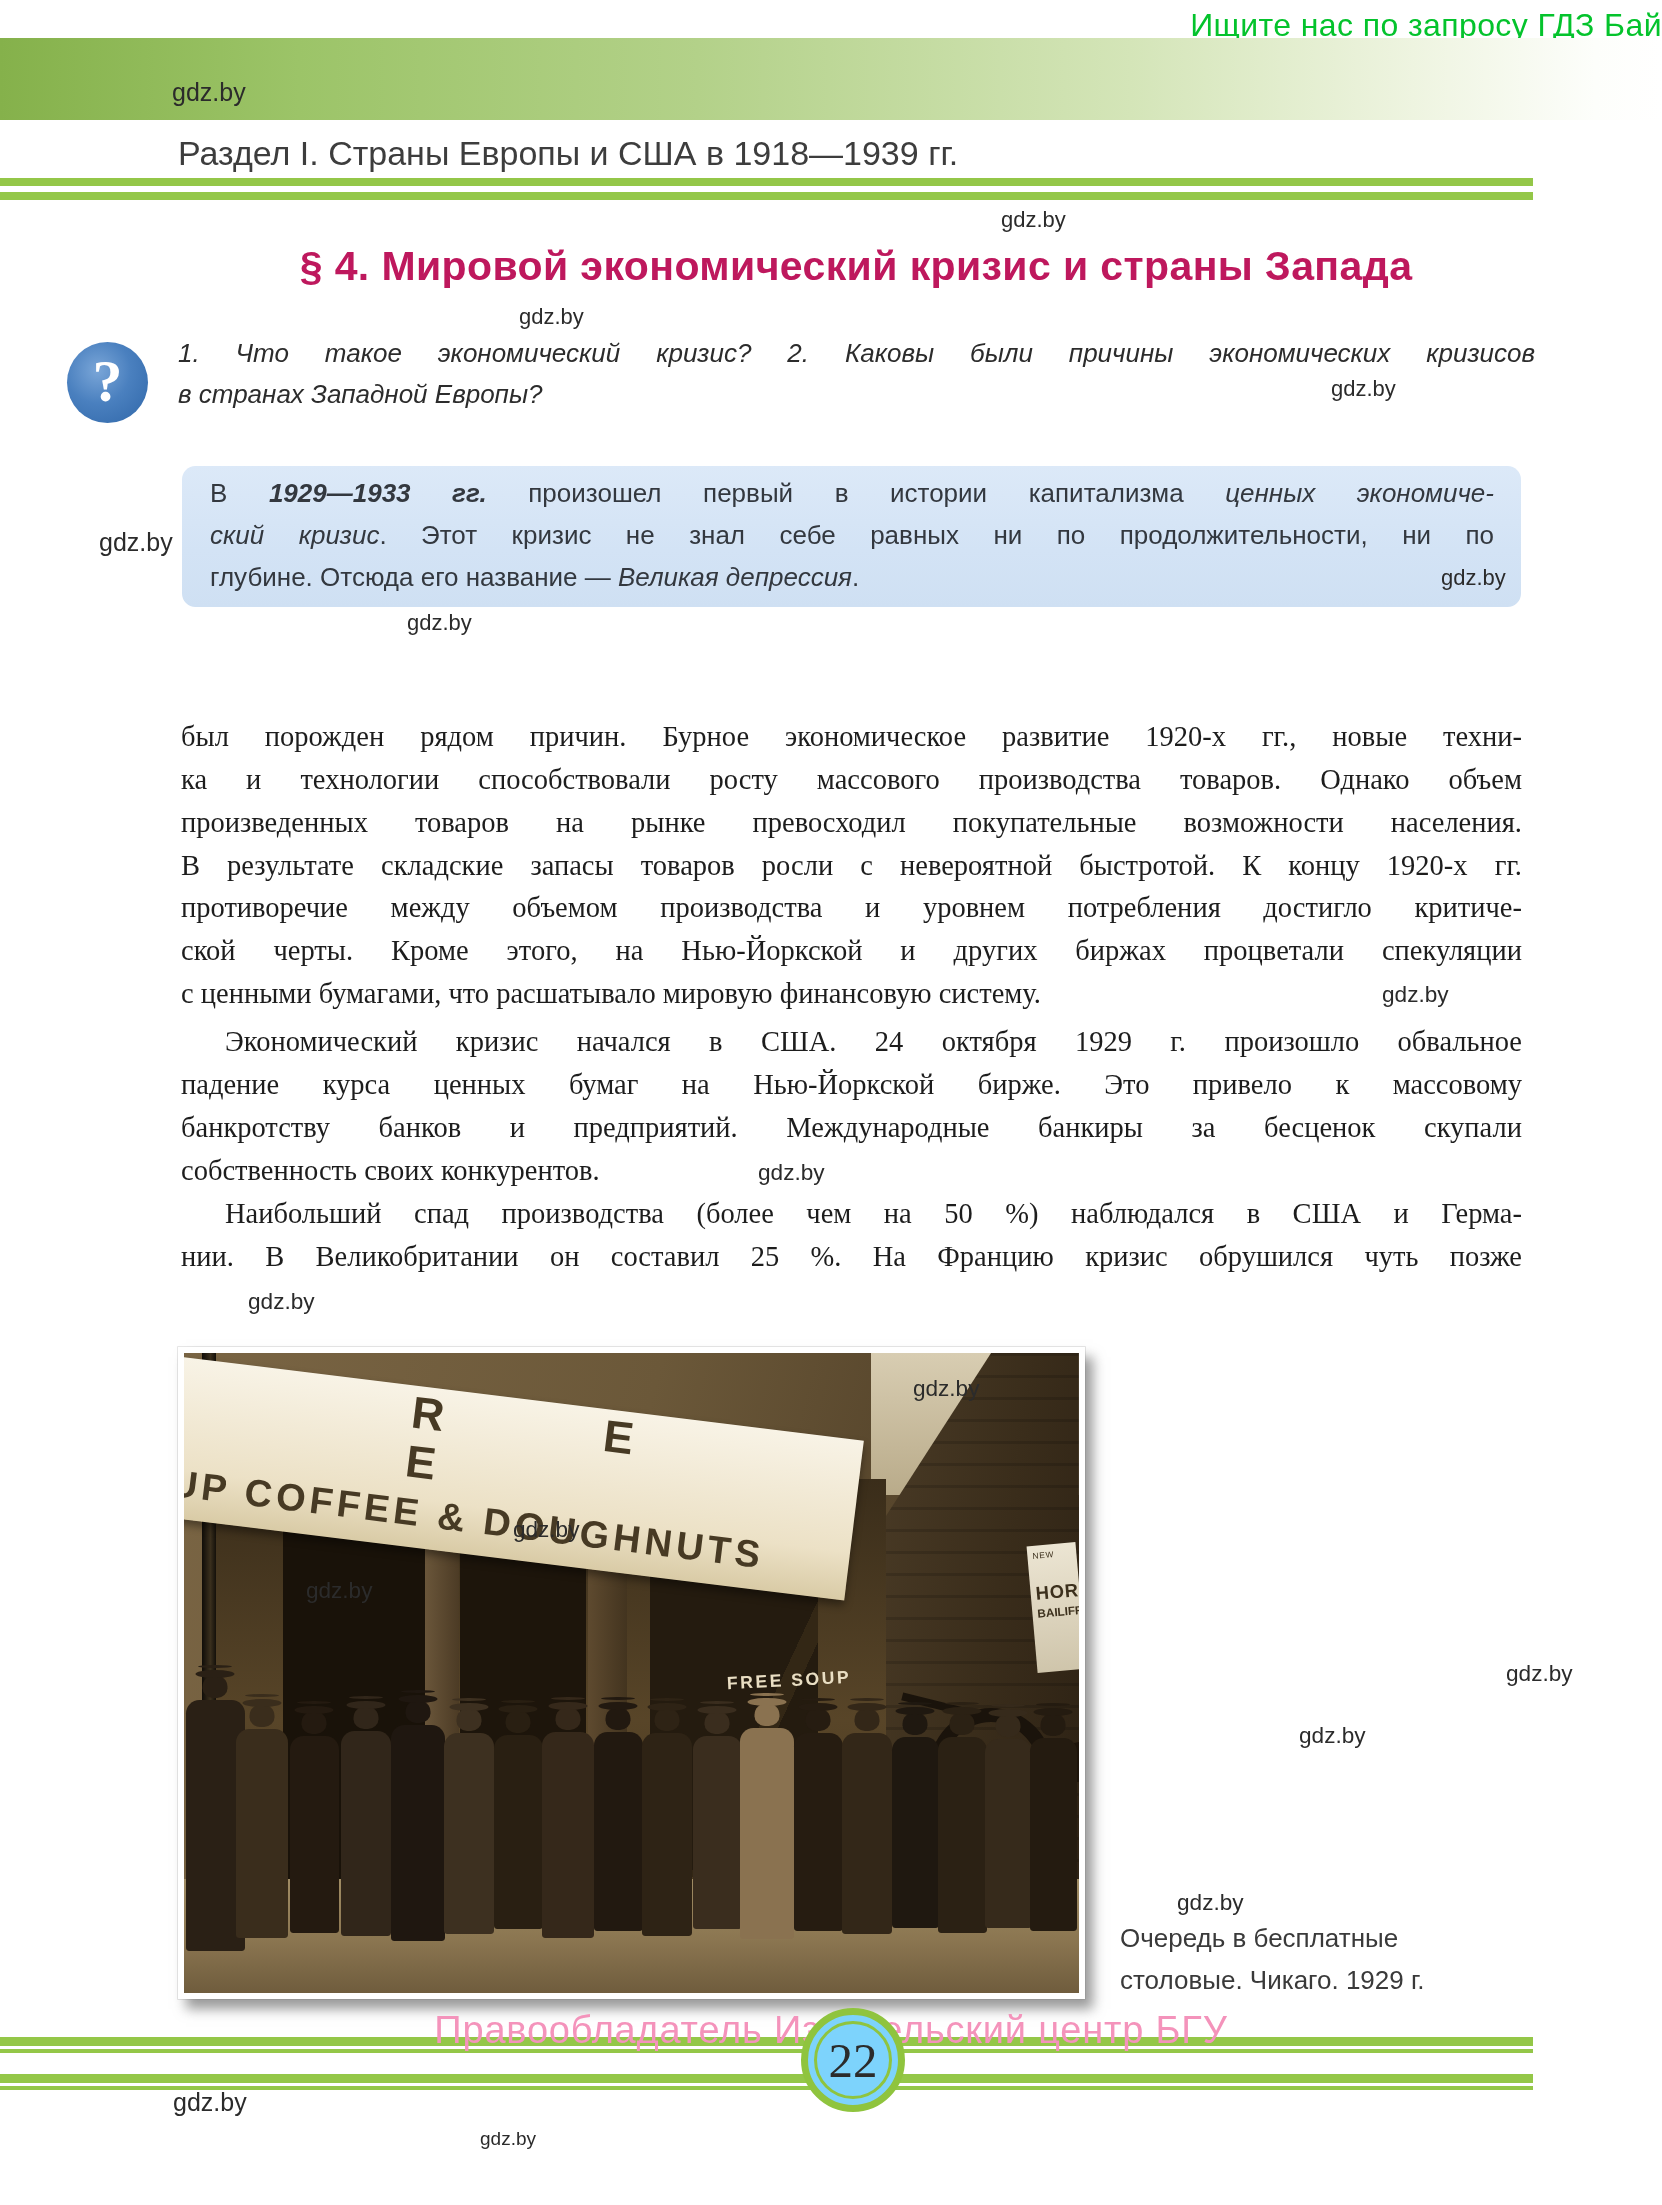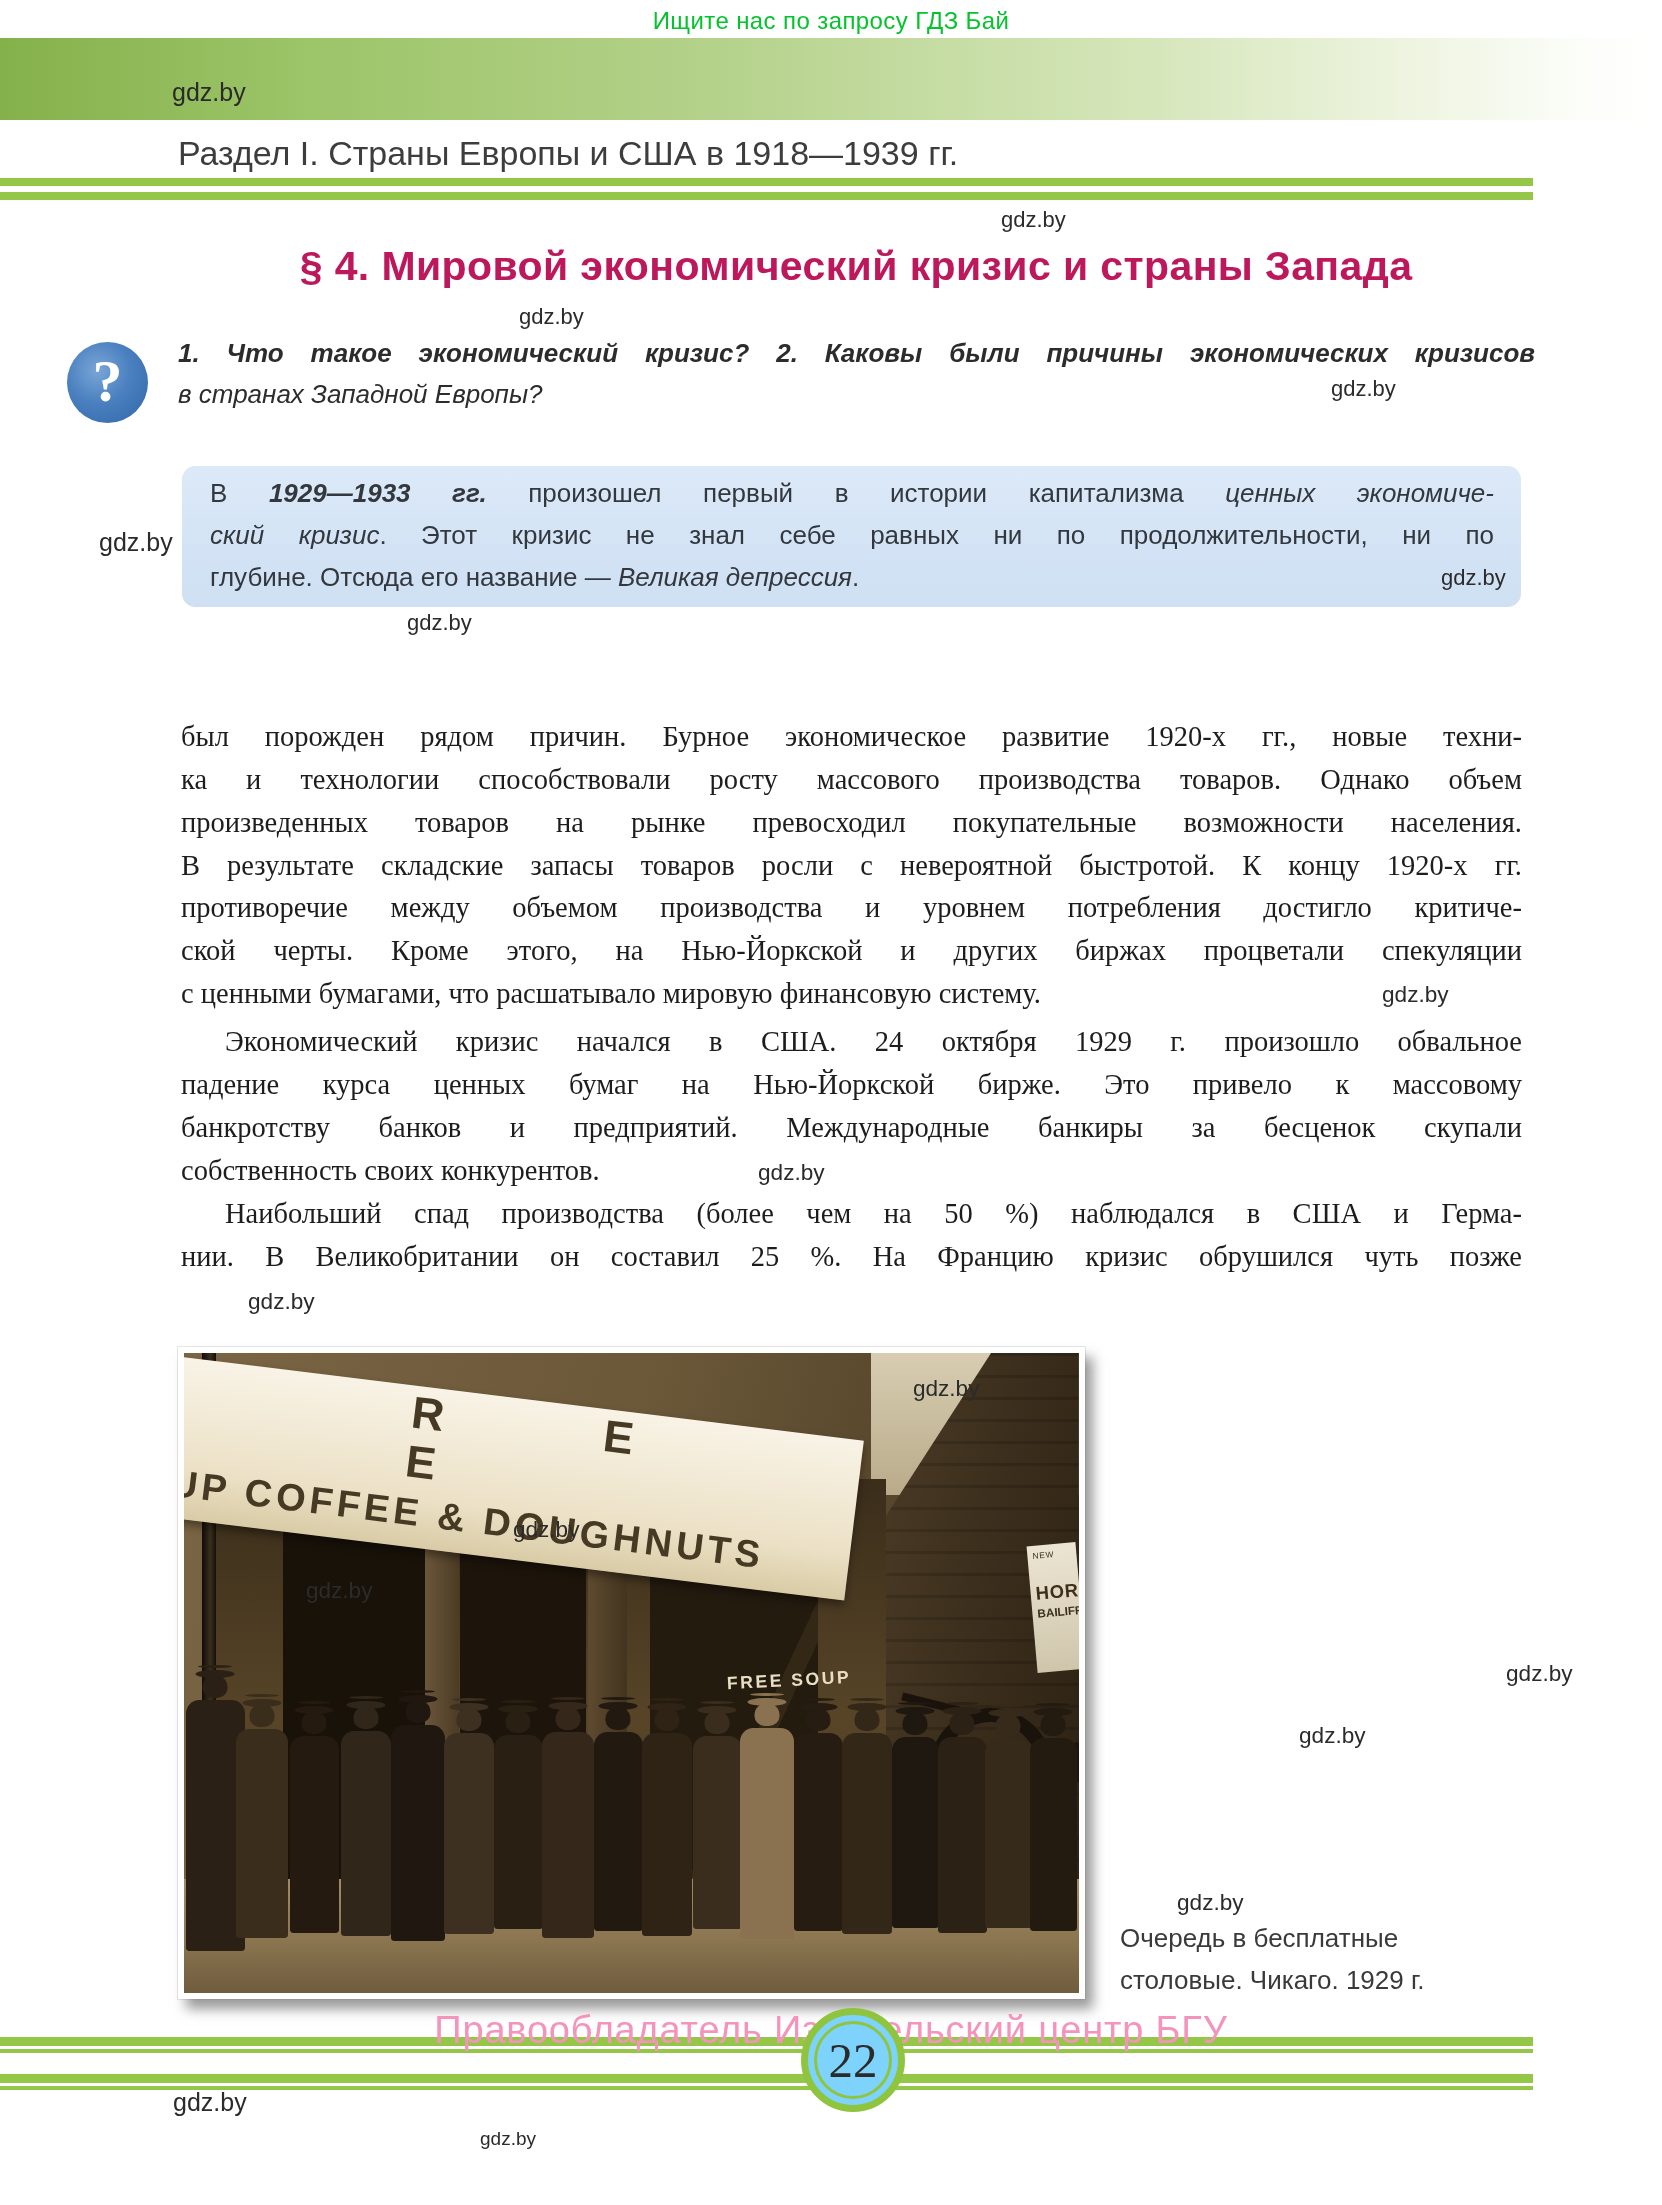--- a/index.html
+++ b/index.html
@@ -3,22 +3,22 @@
 <meta charset="utf-8">
 <style>
   html,body{margin:0;padding:0;background:#fff;}
   #page{position:relative;width:1662px;height:2205px;background:#ffffff;overflow:hidden;
         font-family:"Liberation Sans",sans-serif;color:#222;}
 
   
   .wm{position:absolute;color:#2b2b2b;font-family:"Liberation Sans",sans-serif;white-space:nowrap;}
 
   
-  .promo{position:absolute;top:6.7px;left:0;width:100%;text-align:center;
-         font-size:24px;color:#04c32c;letter-spacing:0.4px;}
+  .promo{position:absolute;top:6.7px;left:0;width:100%;text-align:right;
+         font-size:32px;color:#04c32c;letter-spacing:0.4px;}
   .greenbar{position:absolute;top:38px;left:0;width:1662px;height:82px;
     background:linear-gradient(90deg,#85b14b 0%,#9cc468 18%,#b3d189 42%,#d4e5b8 68%,#eef4e0 85%,#fdfefb 96%,#ffffff 100%);}
   .greenbar .wm{left:172px;top:40px;font-size:25px;}
   .section-title{position:absolute;left:178px;top:134px;font-size:34px;color:#3d3d3d;}
   .rule{position:absolute;left:0;background:#94c748;}
   .ruleA1{top:178px;width:1533px;height:8.4px;}
   .ruleA2{top:192px;width:1533px;height:7.5px;}
   .chapter{position:absolute;left:77px;top:243px;width:1558px;text-align:center;
            font-size:41px;font-weight:bold;color:#be185d;letter-spacing:0.4px;}
 
@@ -129,21 +129,21 @@
   <div class="rule ruleA1"></div>
   <div class="rule ruleA2"></div>
   <span class="wm" style="left:1001px;top:207px;font-size:22px;">gdz.by</span>
 
   <div class="chapter">§ 4. Мировой экономический кризис и страны Запада</div>
   <span class="wm" style="left:519px;top:304px;font-size:22px;">gdz.by</span>
 
   <div class="qicon">
       <span>?</span>
     </div>
-  <div class="qline" style="top:338px;font-weight:bold;">1. Что такое экономический кризис? 2. Каковы были причины экономических кризисов</div>
+  <div class="qline" style="top:338px;">1. Что такое экономический кризис? 2. Каковы были причины экономических кризисов</div>
   <div class="qline last" style="top:379px;">в странах Западной Европы?</div>
   <span class="wm" style="left:1331px;top:376px;font-size:22px;">gdz.by</span>
 
   <div class="infobox">
     <div class="iline" style="top:11.7px;"><span>В </span><b><i>1929—1933 гг.</i></b><span> произошел первый в истории капитализма </span><i>ценных экономиче-</i></div>
     <div class="iline" style="top:54px;"><i>ский кризис</i><span>. Этот кризис не знал себе равных ни по продолжительности, ни по</span></div>
     <div class="iline last" style="top:96px;"><span>глубине. Отсюда его название — </span><i>Великая депрессия</i><span>.</span></div>
     <span class="wm" style="left:1259px;top:99px;font-size:22px;">gdz.by</span>
   </div>
   <span class="wm" style="left:99px;top:528px;font-size:25px;">gdz.by</span>

